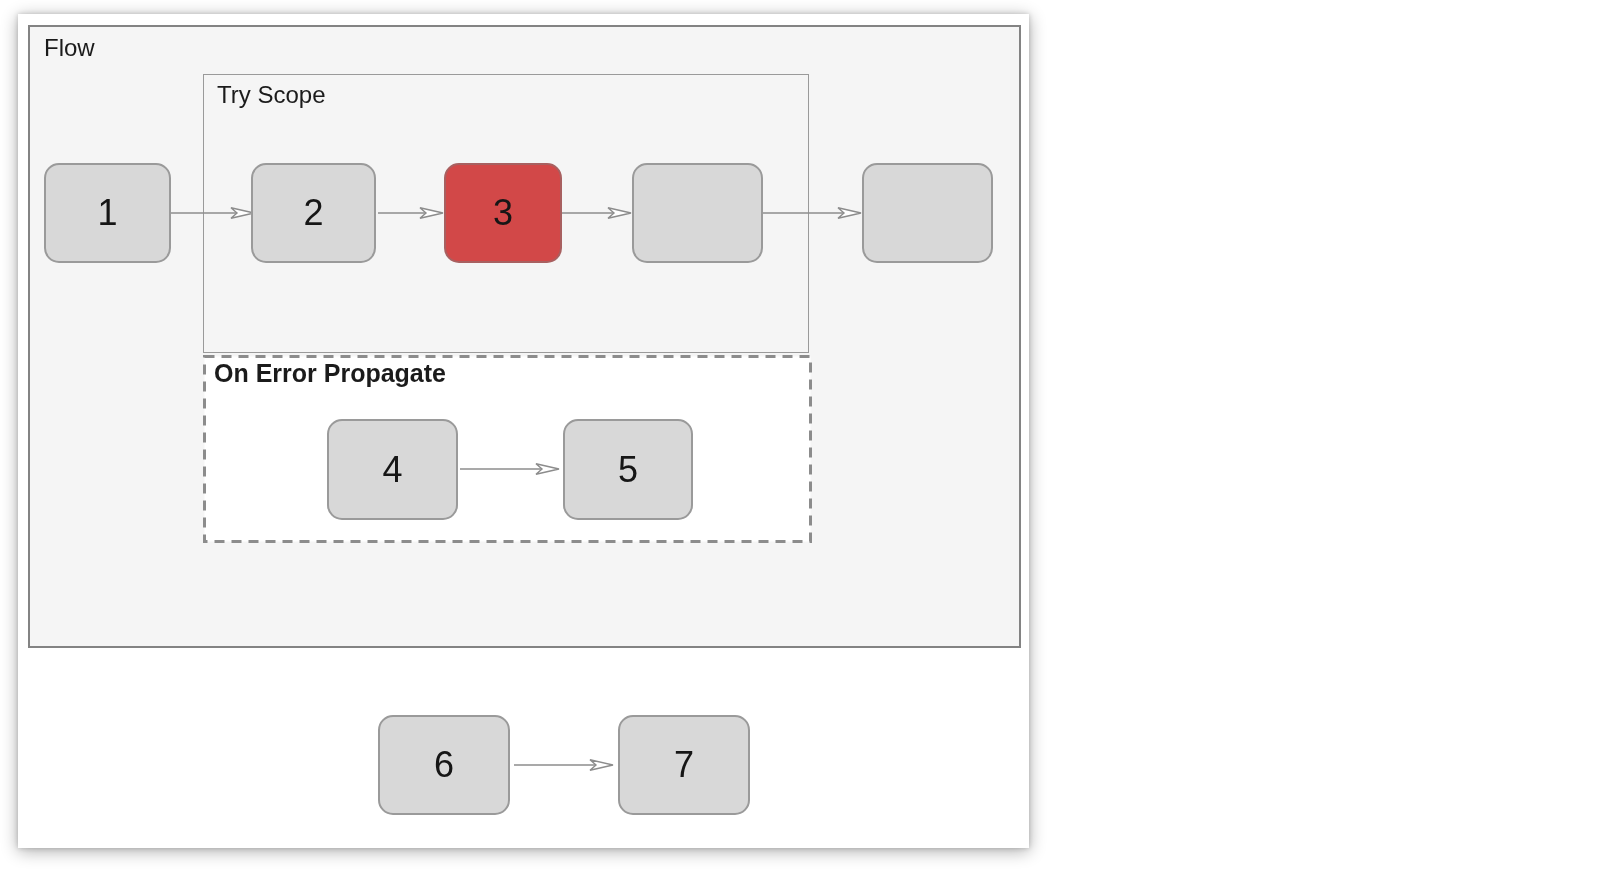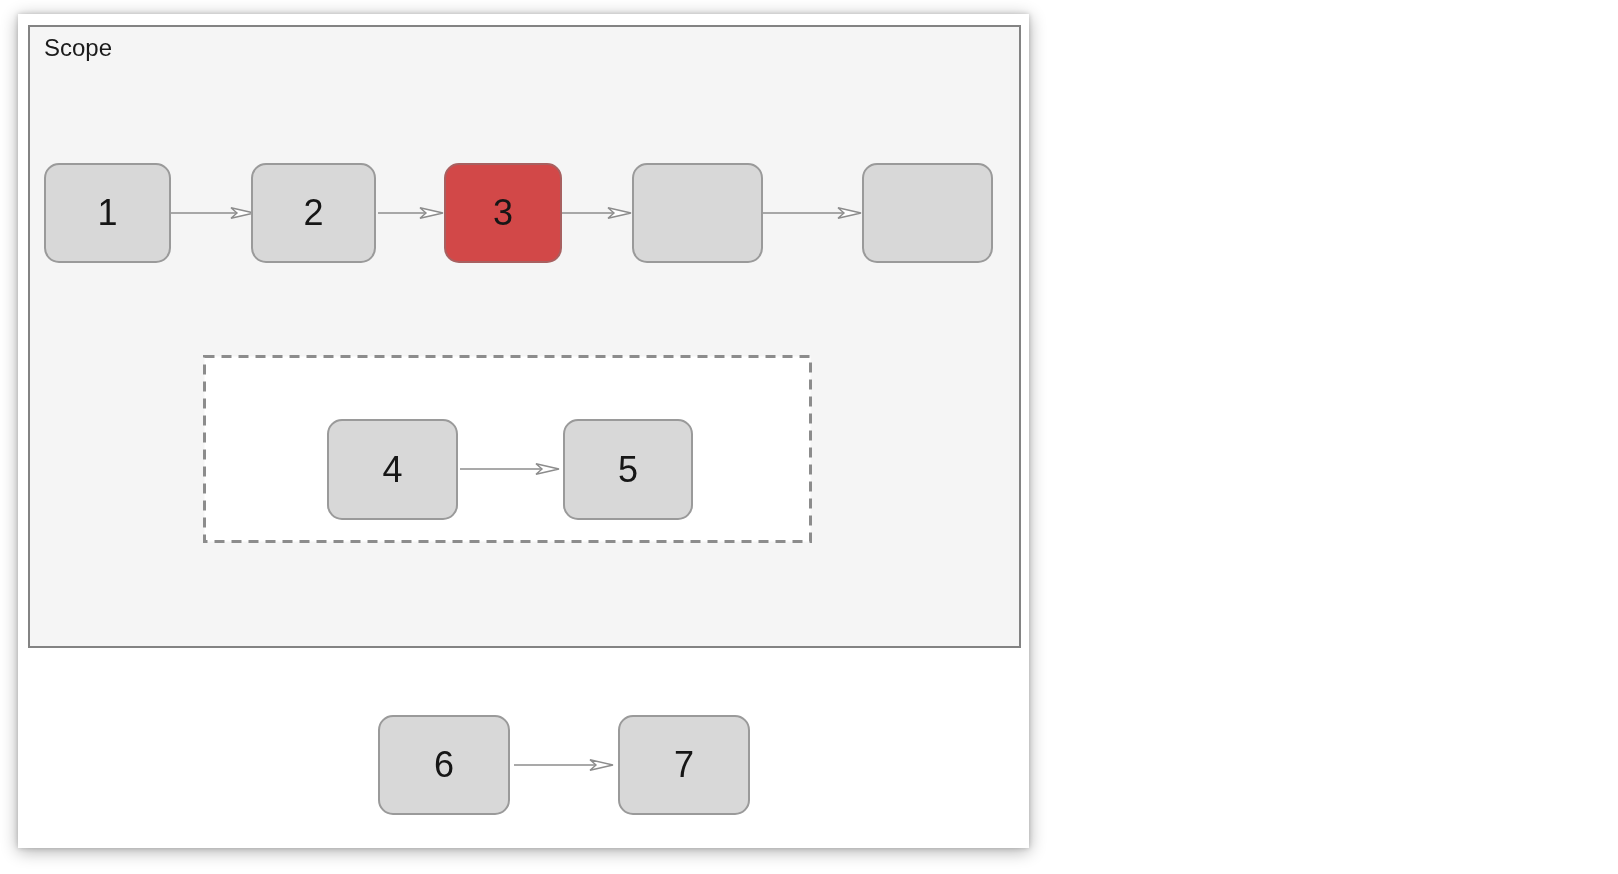--- a/index.html
+++ b/index.html
@@ -34,28 +34,32 @@
   .node.error{background:var(--error-node-fill);border-color:#a86060;}
   .arrow{position:absolute;height:20px;z-index:4;overflow:visible;}
 </style>
 </head>
 <body>
 
 <div id="screen">
   <div class="canvas">
 
     <div class="flow">
-      <span class="scope-label flow-label">Scope</span>
+      <span class="scope-label flow-label">Flow</span>
     </div>
 
+    <div class="tryscope">
+      <span class="scope-label try-label">Try Scope</span>
+    </div>
 
     <div class="dashedbox" style="left:185px;top:341px;width:609px;height:188px;">
       <svg width="609" height="188">
         <rect x="1.5" y="1.5" width="606" height="185" fill="#ffffff" stroke="#8c8c8c" stroke-width="3" stroke-dasharray="10 7"></rect>
       </svg>
+      <span class="scope-label oep-label">On Error Propagate</span>
     </div>
 
 
     <svg class="arrow" style="left:153px;top:189px;" width="84" height="20">
       <line x1="0" y1="10" x2="81" y2="10" stroke="#8c8c8c" stroke-width="1.6"></line>
       <polygon points="83,10 60,4.8 66,10 60,15.2" fill="#ffffff" stroke="#8c8c8c" stroke-width="1.4"></polygon>
     </svg>
     <svg class="arrow" style="left:360px;top:189px;" width="66" height="20">
       <line x1="0" y1="10" x2="63" y2="10" stroke="#8c8c8c" stroke-width="1.6"></line>
       <polygon points="65,10 42,4.8 48,10 42,15.2" fill="#ffffff" stroke="#8c8c8c" stroke-width="1.4"></polygon>

